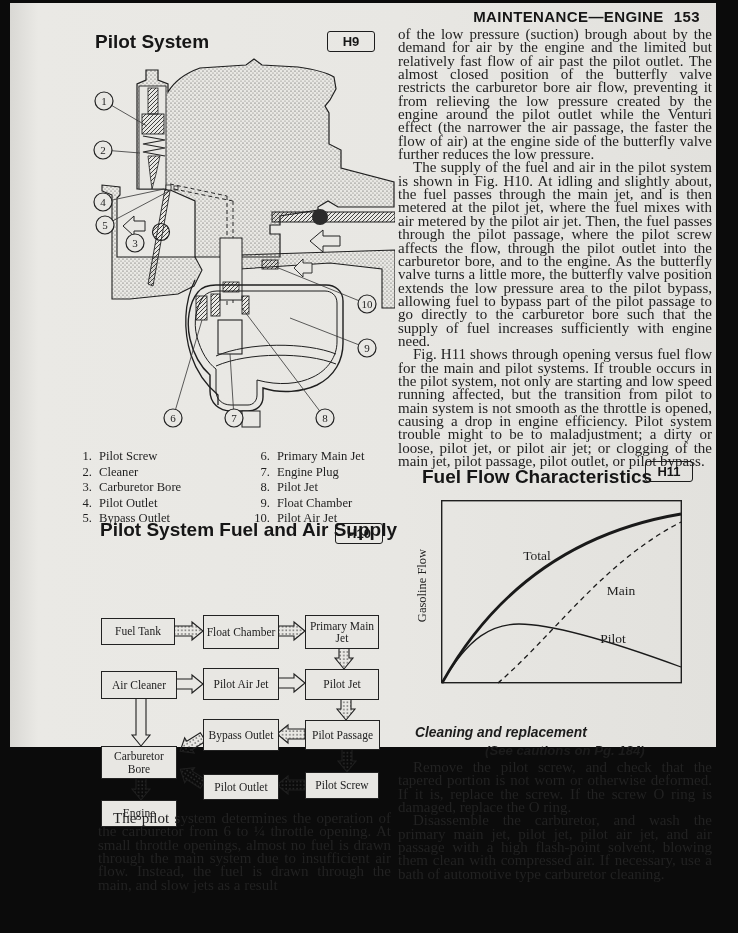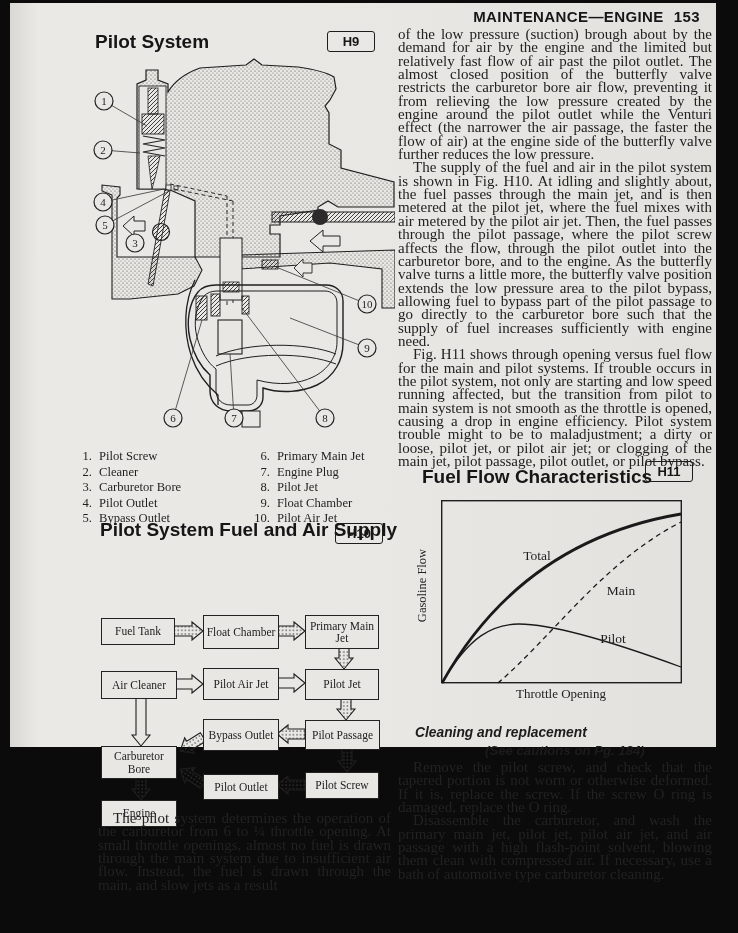--- a/index.html
+++ b/index.html
@@ -283,21 +283,20 @@
     <div class="ylab">Gasoline Flow</div>
     <svg class="gsvg" width="242" height="184" viewBox="0 0 242 184">
       <rect x="0.7" y="0.7" width="239.6" height="182" fill="none" stroke="#1f1f1f" stroke-width="1.4"></rect>
       <path d="M1,183 C60,78 145,30 240,14" fill="none" stroke="#1a1a1a" stroke-width="2.8"></path>
       <path d="M57,183 C112,136 162,62 240,22" fill="none" stroke="#1a1a1a" stroke-width="1.3" stroke-dasharray="5,4"></path>
       <path d="M1,183 C28,136 52,124 78,124 C112,124 172,142 240,167" fill="none" stroke="#1a1a1a" stroke-width="1.3"></path>
       <text x="96" y="60" font-size="13.5" text-anchor="middle">Total</text>
       <text x="180" y="95" font-size="13.5" text-anchor="middle">Main</text>
       <text x="172" y="143" font-size="13.5" text-anchor="middle">Pilot</text>
     </svg>
-    <div class="xlab">Throttle Opening</div>
   </div>
 
   <div class="cleanhead">Cleaning and replacement</div>
   <div class="cleansub">(See cautions on Pg. 184)</div>
   <div class="cleanbody">
     <p class="bodytxt ind">Remove the pilot screw, and check that the tapered portion is not worn or otherwise deformed.  If it is, replace the screw.  If the screw O ring is damaged, replace the O ring.</p>
     <p class="bodytxt ind">Disassemble the carburetor, and wash the primary main jet, pilot jet, pilot air jet, and air passage with a high flash-point solvent, blowing them clean with compressed air.  If necessary, use a bath of automotive type carburetor cleaning.</p>
   </div>
 
 </div>

